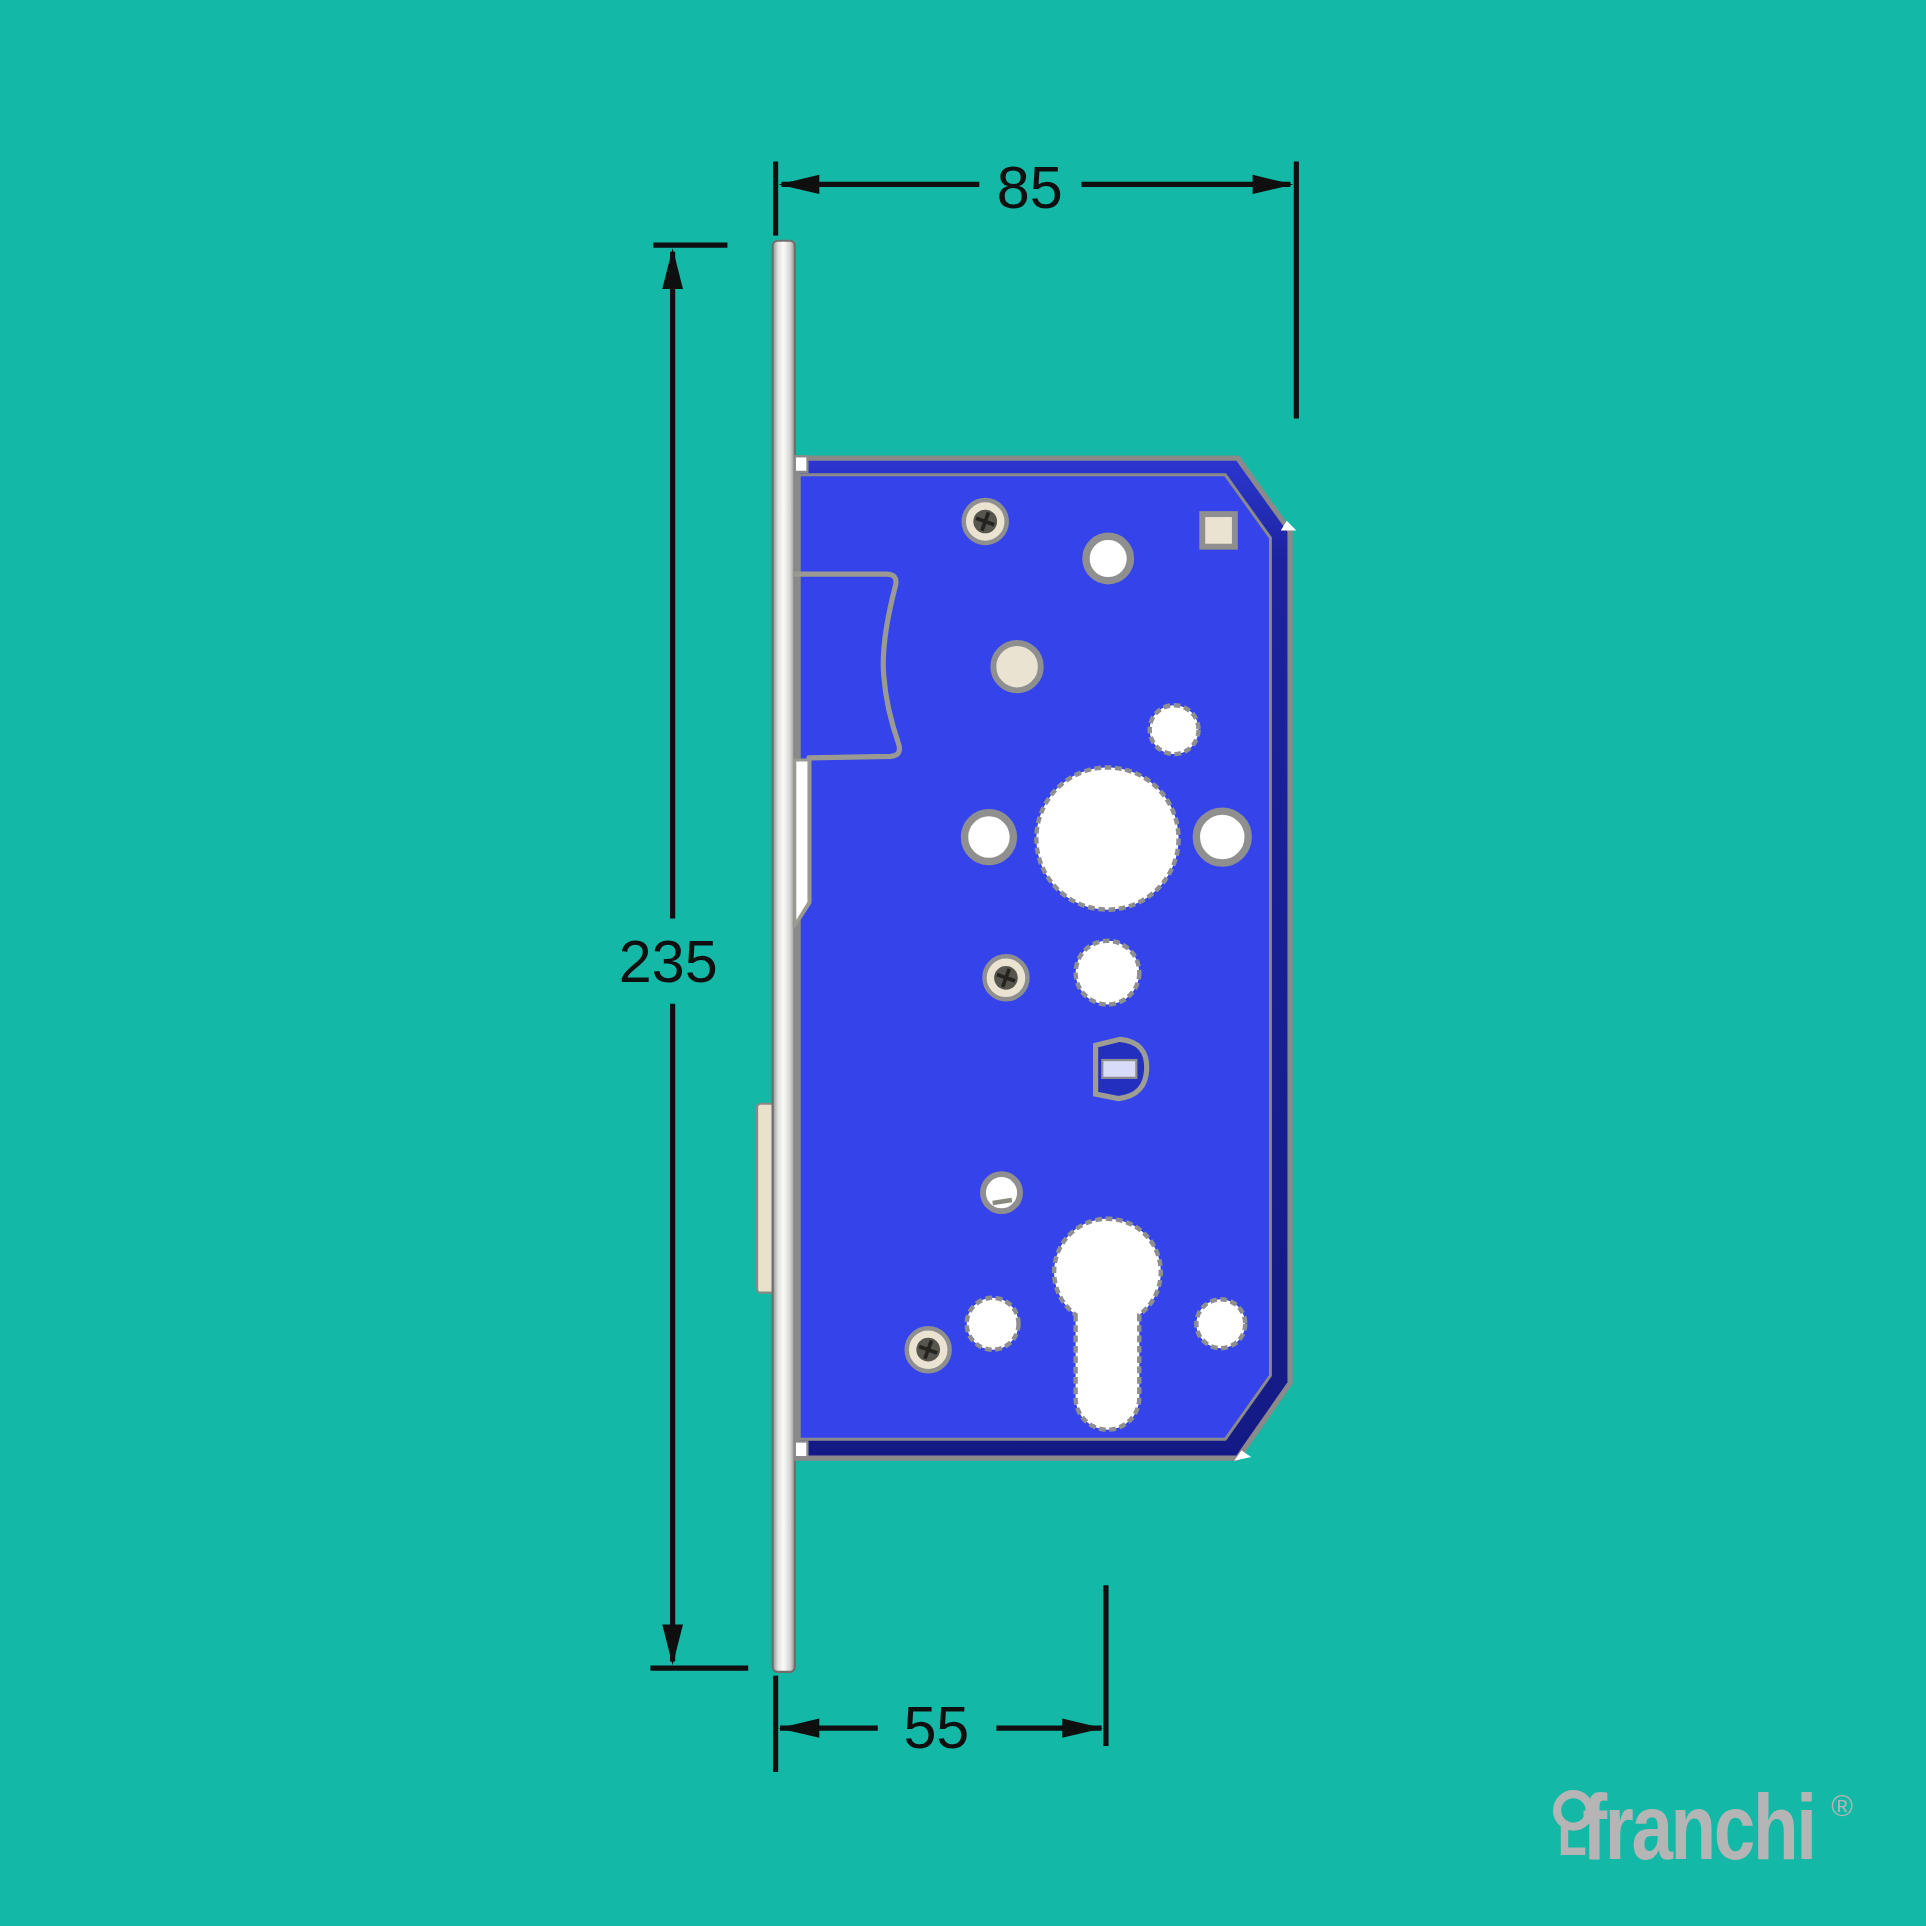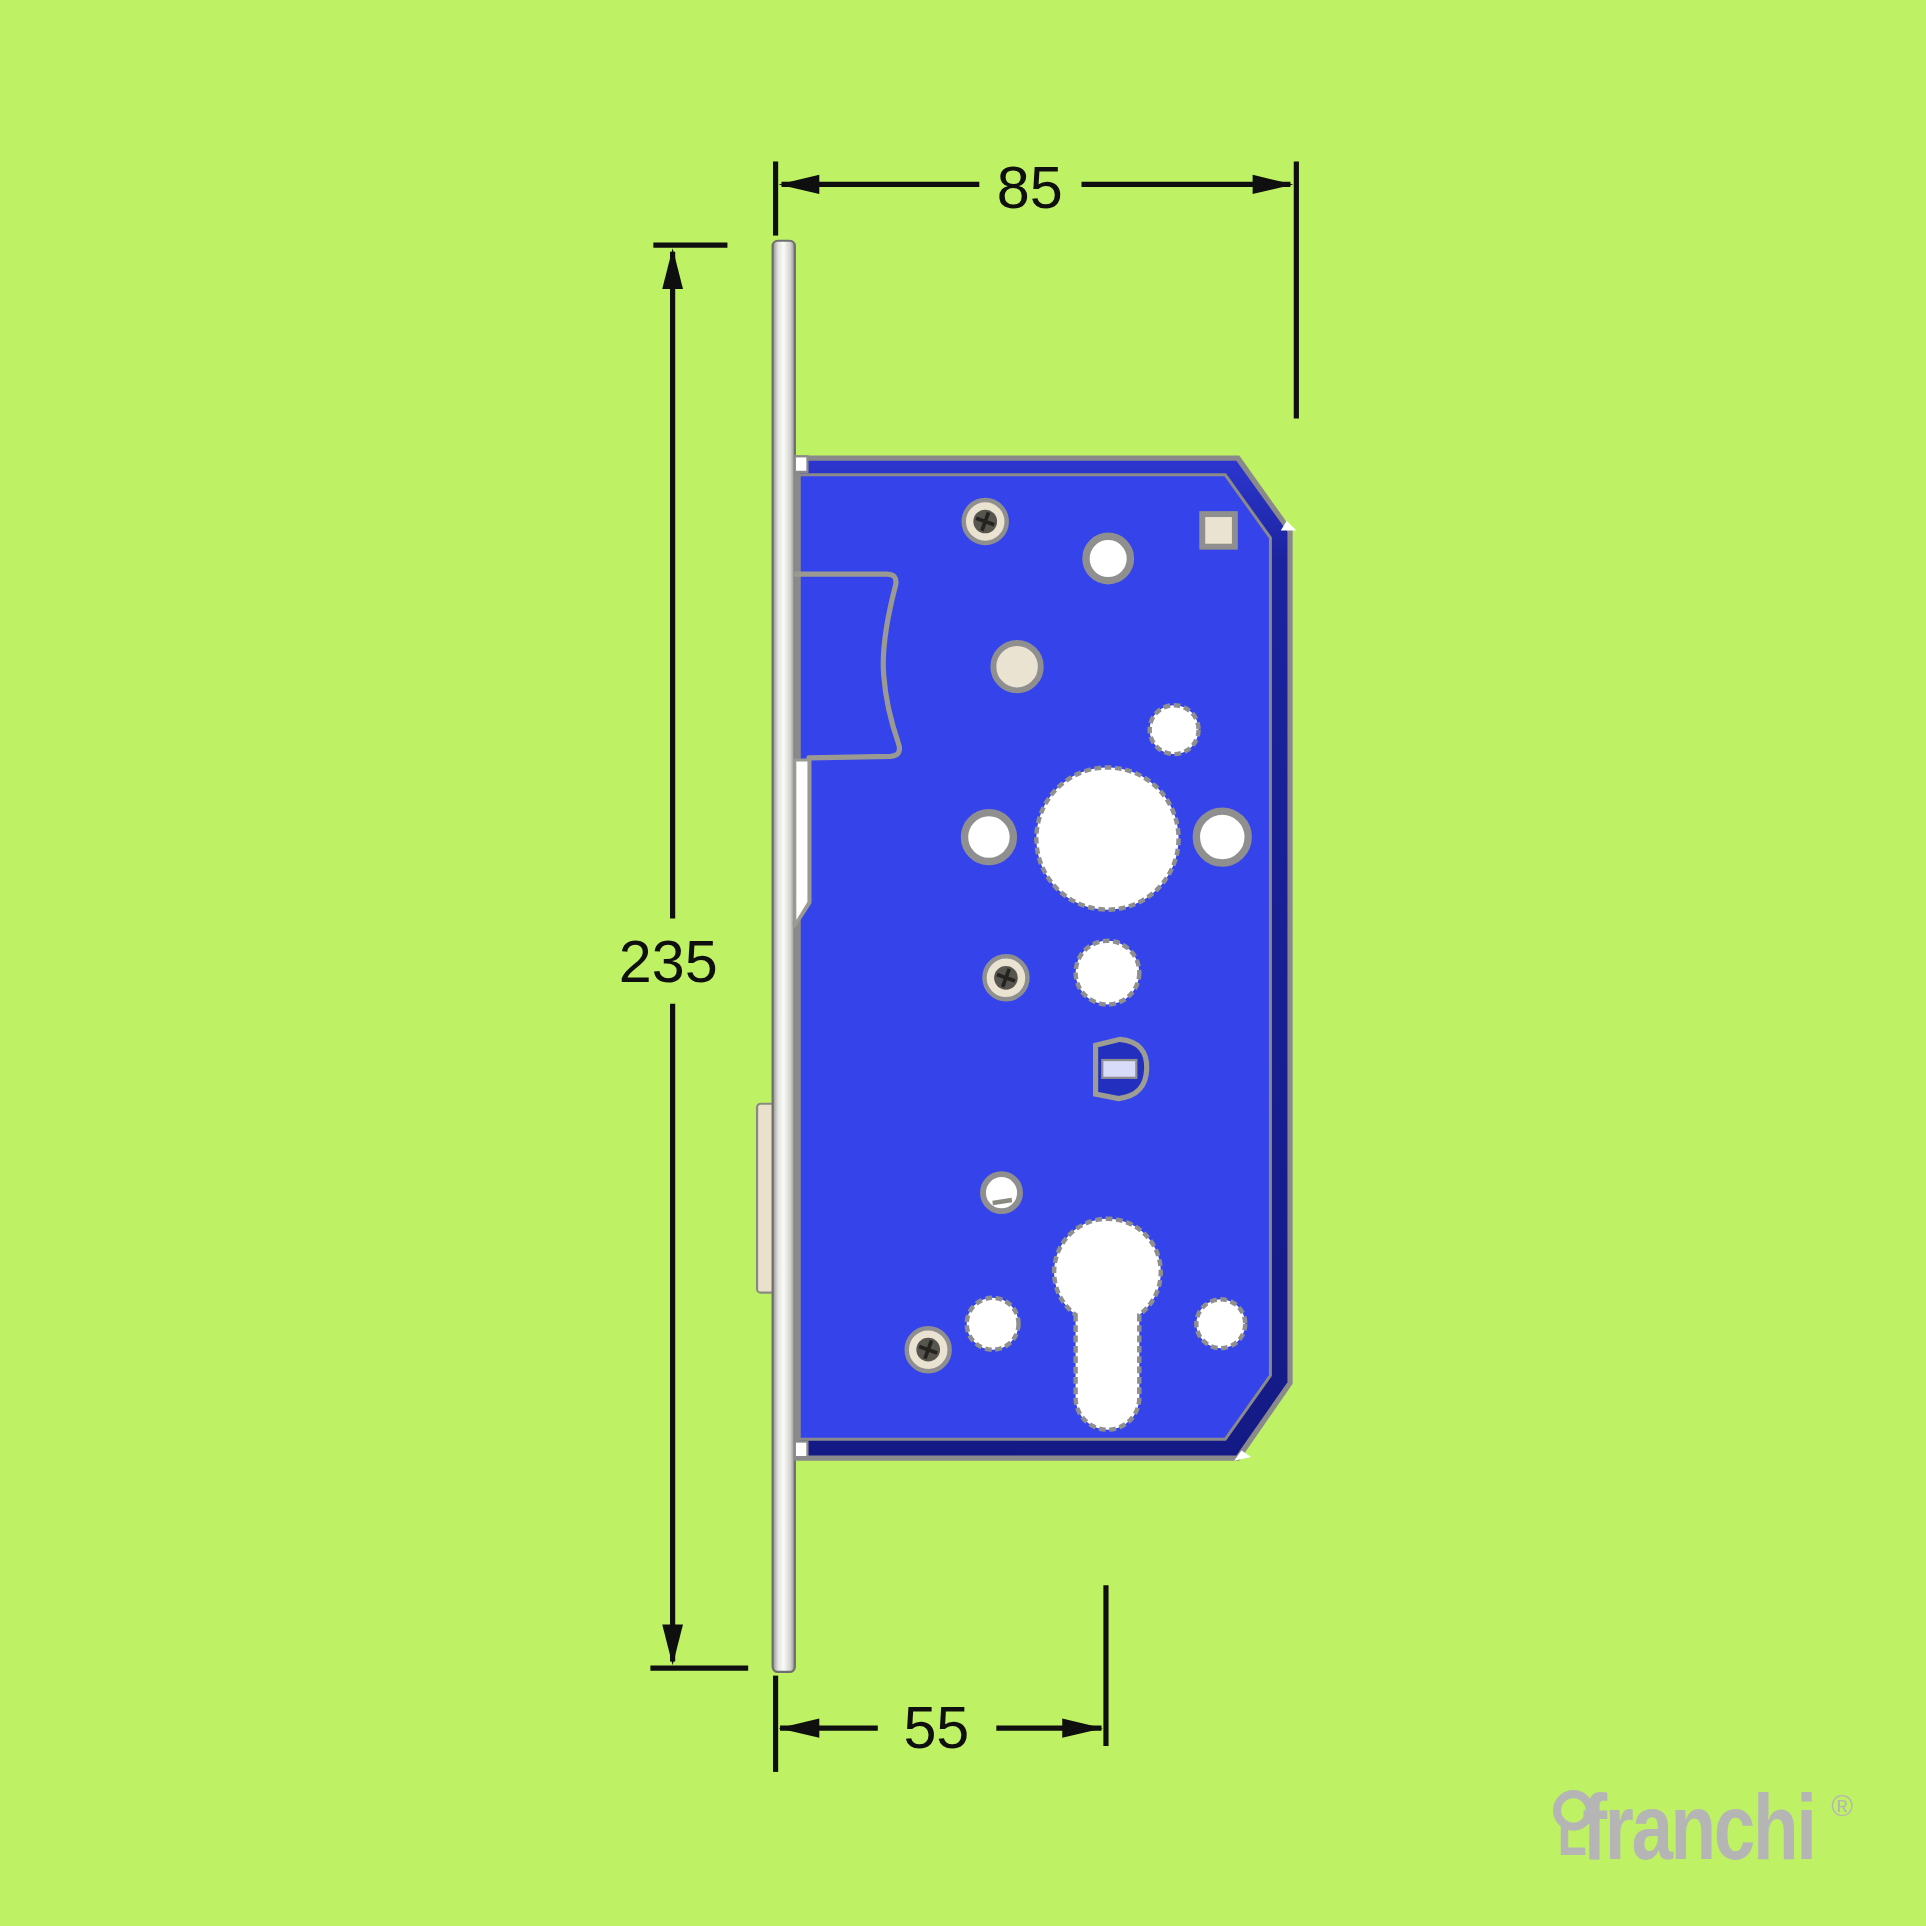--- a/index.html
+++ b/index.html
@@ -1,20 +1,20 @@
 <!DOCTYPE html>
 <html style="font-size:12px"><head>
 <meta charset="utf-8">
 <style>
   html, body { margin: 0; padding: 0; background: #ffffff; }
   .stage {
     position: relative;
     width: 1926px;
     height: 1926px;
-    background: #bef264;
+    background: #14b8a6;
     overflow: hidden;
     font-family: "Liberation Sans", sans-serif;
   }
   .stage svg { position: absolute; left: 0; top: 0; display: block; }
 
   
   .dim-stroke { stroke: #0f0f0f; stroke-width: 7; fill: none; stroke-linecap: butt; }
   .arrowhead  { fill: #0f0f0f; stroke: none; }
   .dim-text   { font-family: "Liberation Sans", sans-serif; font-size: 80px; fill: #0f0f0f; text-anchor: middle; }
 

